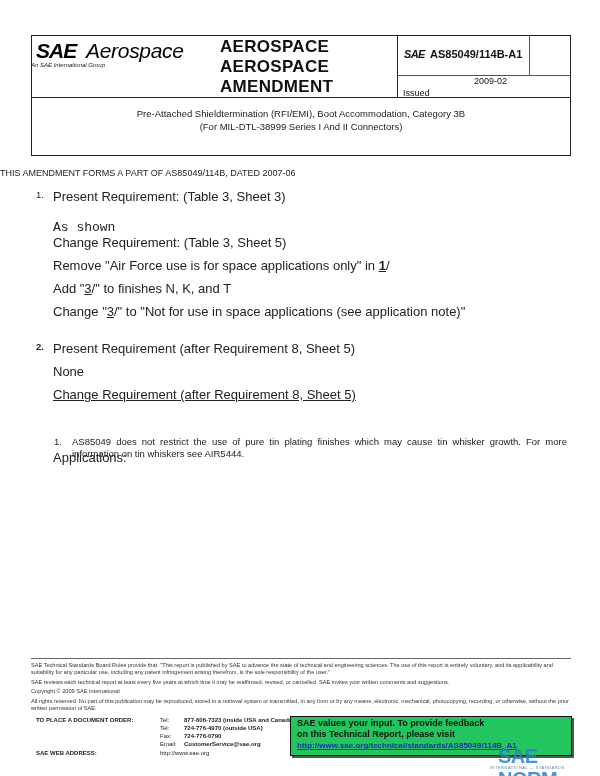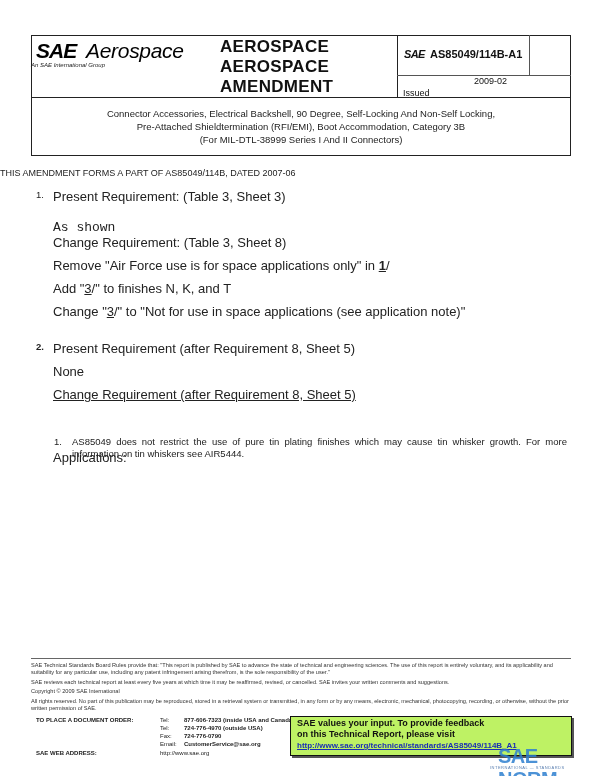--- a/index.html
+++ b/index.html
@@ -35,21 +35,21 @@
 
   .app-text { left:72px; top:436px; width:495px; font-size:9.5px; line-height:12px; color:#222; text-align:justify; }
 
   .foot-rule { left:31px; top:658px; width:540px; height:1px; background:#666; }
   .foot { left:31px; font-size:5.6px; line-height:7px; color:#333; width:540px; }
 
   .order { font-size:6px; font-weight:bold; color:#222; }
   .contact { font-size:6px; color:#222; }
 
   .feedback { left:290px; top:716px; width:282px; height:40px; border:1px solid #111; box-sizing:border-box;
-              box-shadow:2px 2px 0 #555; background:#bef264; padding:1px 6px; }
+              box-shadow:2px 2px 0 #555; background:#22c55e; padding:1px 6px; }
   .fb-line { font-size:9px; font-weight:bold; line-height:11px; color:#111; }
   .fb-link { font-size:8px; font-weight:bold; color:#1a2fb5; text-decoration:underline; line-height:11px; white-space:nowrap; }
 
   .wm { left:498px; top:745px; font-weight:bold; font-size:20px; color:#2d7fd0; opacity:0.85; letter-spacing:-0.5px; }
   .wm-sub { left:490px; top:765px; font-size:4px; color:#5a7fb0; letter-spacing:0.5px; }
 </style>
 </head>
 <body>
 
 <div class="abs hbox"></div>
@@ -67,31 +67,30 @@
   <div>AEROSPACE</div>
   <div>AMENDMENT</div>
 </div>
 
 <div class="abs docnum-sae">SAE</div>
 <div class="abs docnum">AS85049/114B-A1</div>
 <div class="abs issued-label">Issued</div>
 <div class="abs issued-date">2009-02</div>
 
 <div class="abs subject">
-  <div>Connector Accessories, Electrical Backshell, 90 Degree, Self-Locking And Non-Self Locking,</div>
   <div>Pre-Attached Shieldtermination (RFI/EMI), Boot Accommodation, Category 3B</div>
   <div>(For MIL-DTL-38999 Series I And II Connectors)</div>
 </div>
 
 <div class="abs forms">THIS AMENDMENT FORMS A PART OF AS85049/114B, DATED 2007-06</div>
 
 <div class="abs num" style="left:36px; top:189px;">1.</div>
 <div class="abs para" style="left:53px; top:189px;">Present Requirement: (Table 3, Sheet 3)</div>
 <div class="abs para" style="left:53px; top:220px;font-family:Liberation Mono, monospace;">As shown</div>
-<div class="abs para" style="left:53px; top:235px;">Change Requirement: (Table 3, Sheet 8)</div>
+<div class="abs para" style="left:53px; top:235px;">Change Requirement: (Table 3, Sheet 5)</div>
 <div class="abs para" style="left:53px; top:258px;"><span>Remove "Air Force use is for space applications only" in </span><u><b>1</b></u><span>/</span></div>
 <div class="abs para" style="left:53px; top:281px;"><span>Add "</span><u>3</u><span>/" to finishes N, K, and T</span></div>
 <div class="abs para" style="left:53px; top:304px;"><span>Change "</span><u>3</u><span>/" to "Not for use in space applications (see application note)"</span></div>
 
 <div class="abs num" style="left:36px; top:341px; font-weight:bold;">2.</div>
 <div class="abs para" style="left:53px; top:341px;">Present Requirement (after Requirement 8, Sheet 5)</div>
 <div class="abs para" style="left:53px; top:364px;">None</div>
 <div class="abs para" style="left:53px; top:387px;text-decoration:underline;">Change Requirement (after Requirement 8, Sheet 5)</div>
 <div class="abs para" style="left:53px; top:410px;margin-top:40px;">Applications:</div>
 <div class="abs num" style="left:54px; top:436px;">1.</div>

